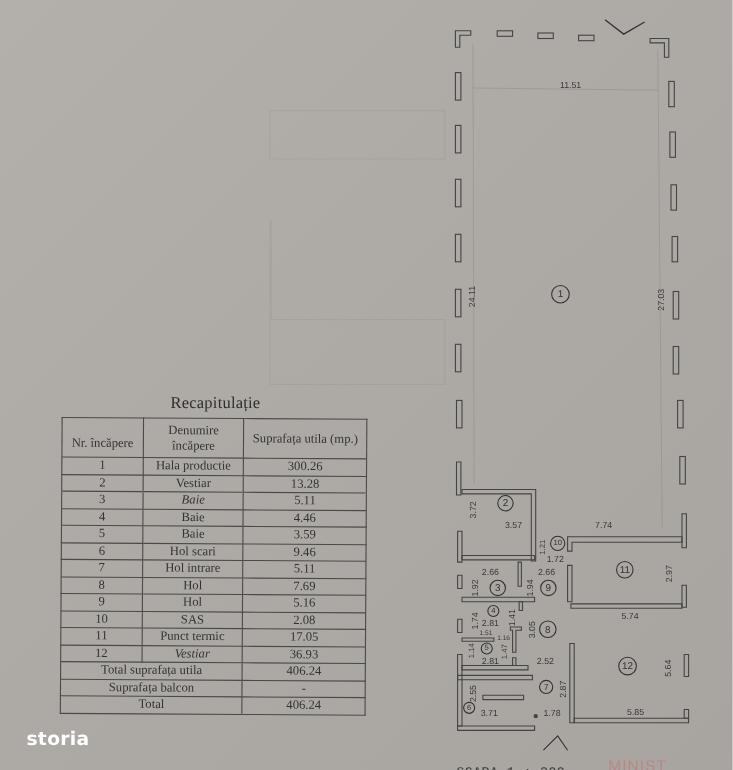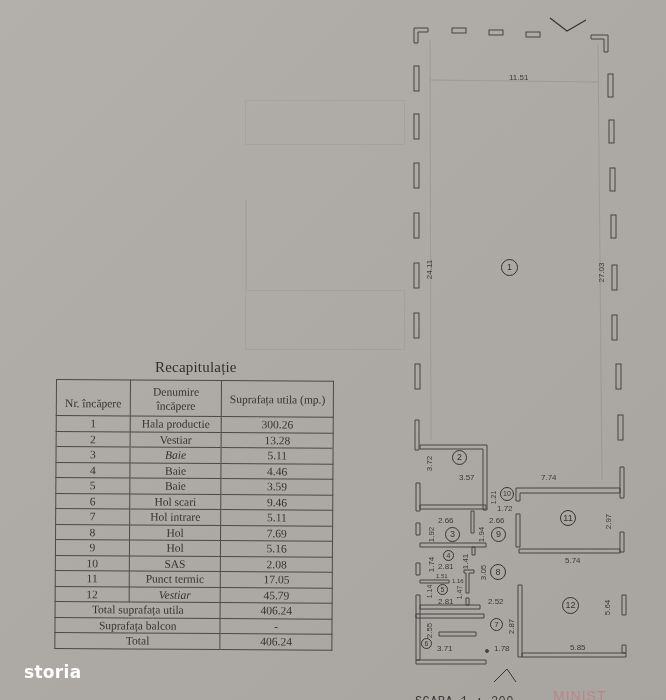--- a/index.html
+++ b/index.html
@@ -140,21 +140,21 @@
       <td>2.08</td>
     </tr>
     <tr>
       <td>11</td>
       <td>Punct termic</td>
       <td>17.05</td>
     </tr>
     <tr>
       <td>12</td>
       <td class="ital">Vestiar</td>
-      <td>45.79</td>
+      <td>36.93</td>
     </tr>
     <tr>
       <td colspan="2">Total suprafața utila</td>
       <td>406.24</td>
     </tr>
     <tr>
       <td colspan="2">Suprafața balcon</td>
       <td>-</td>
     </tr>
     <tr>

